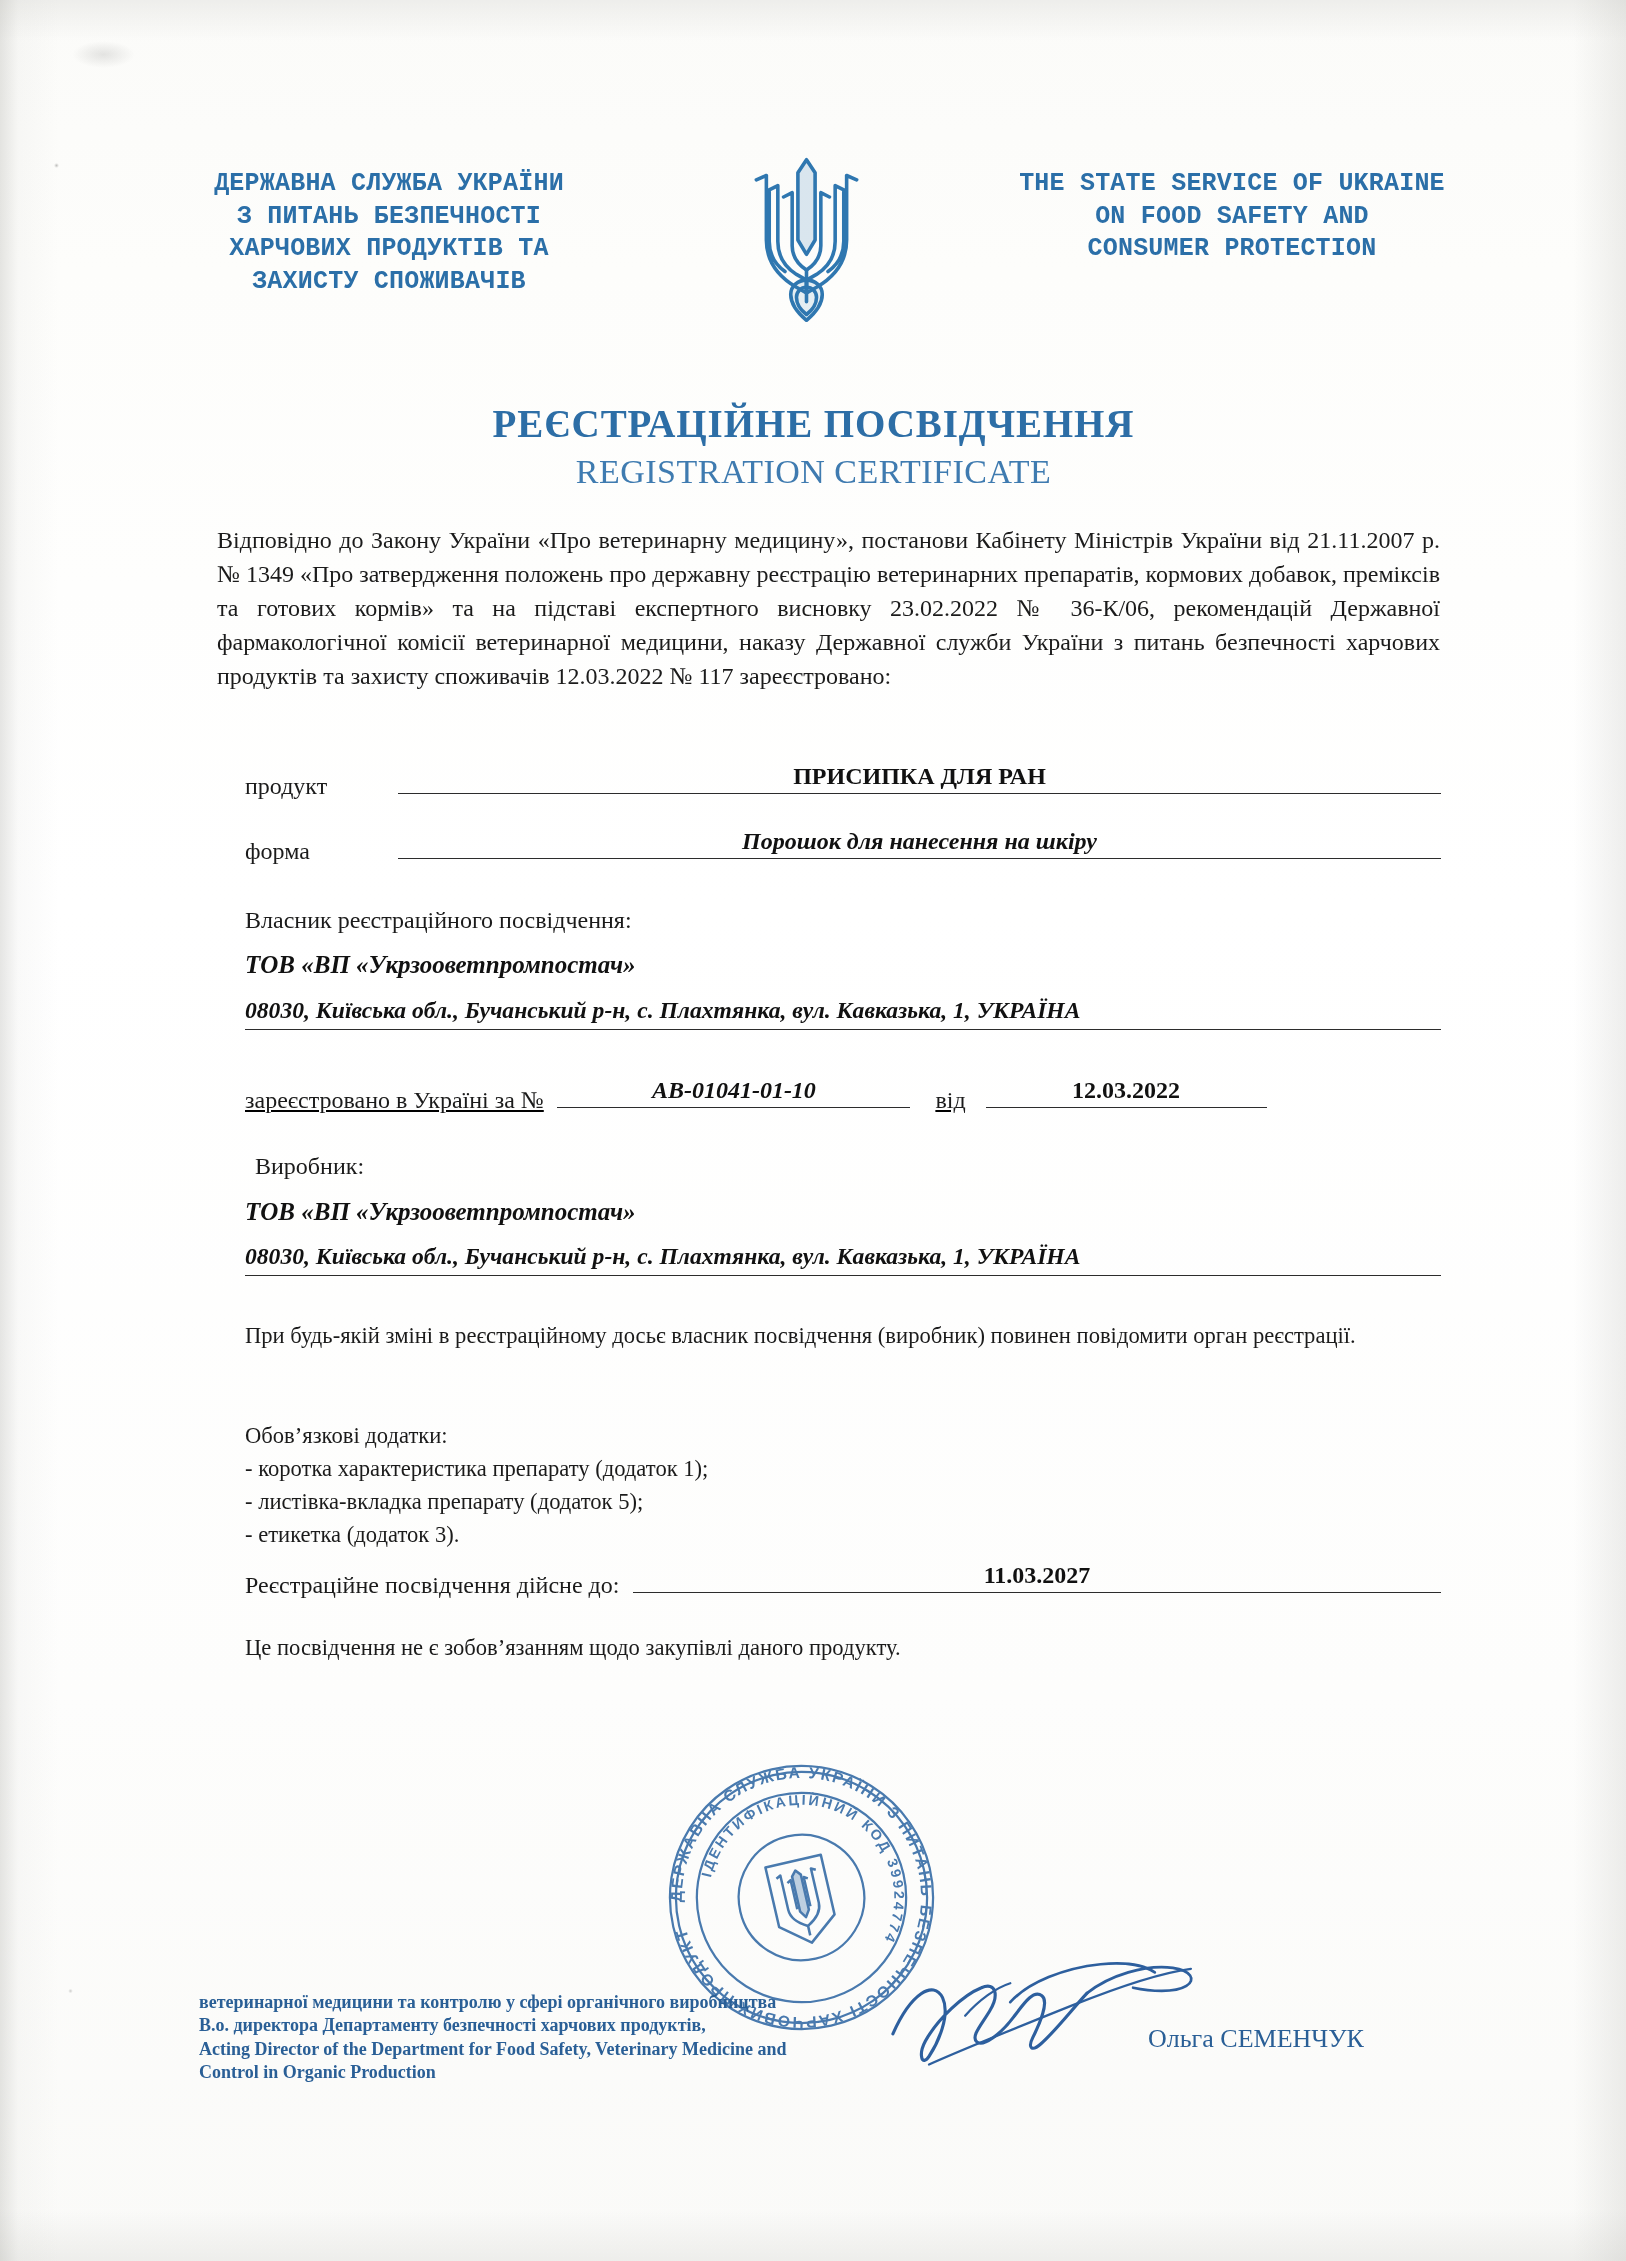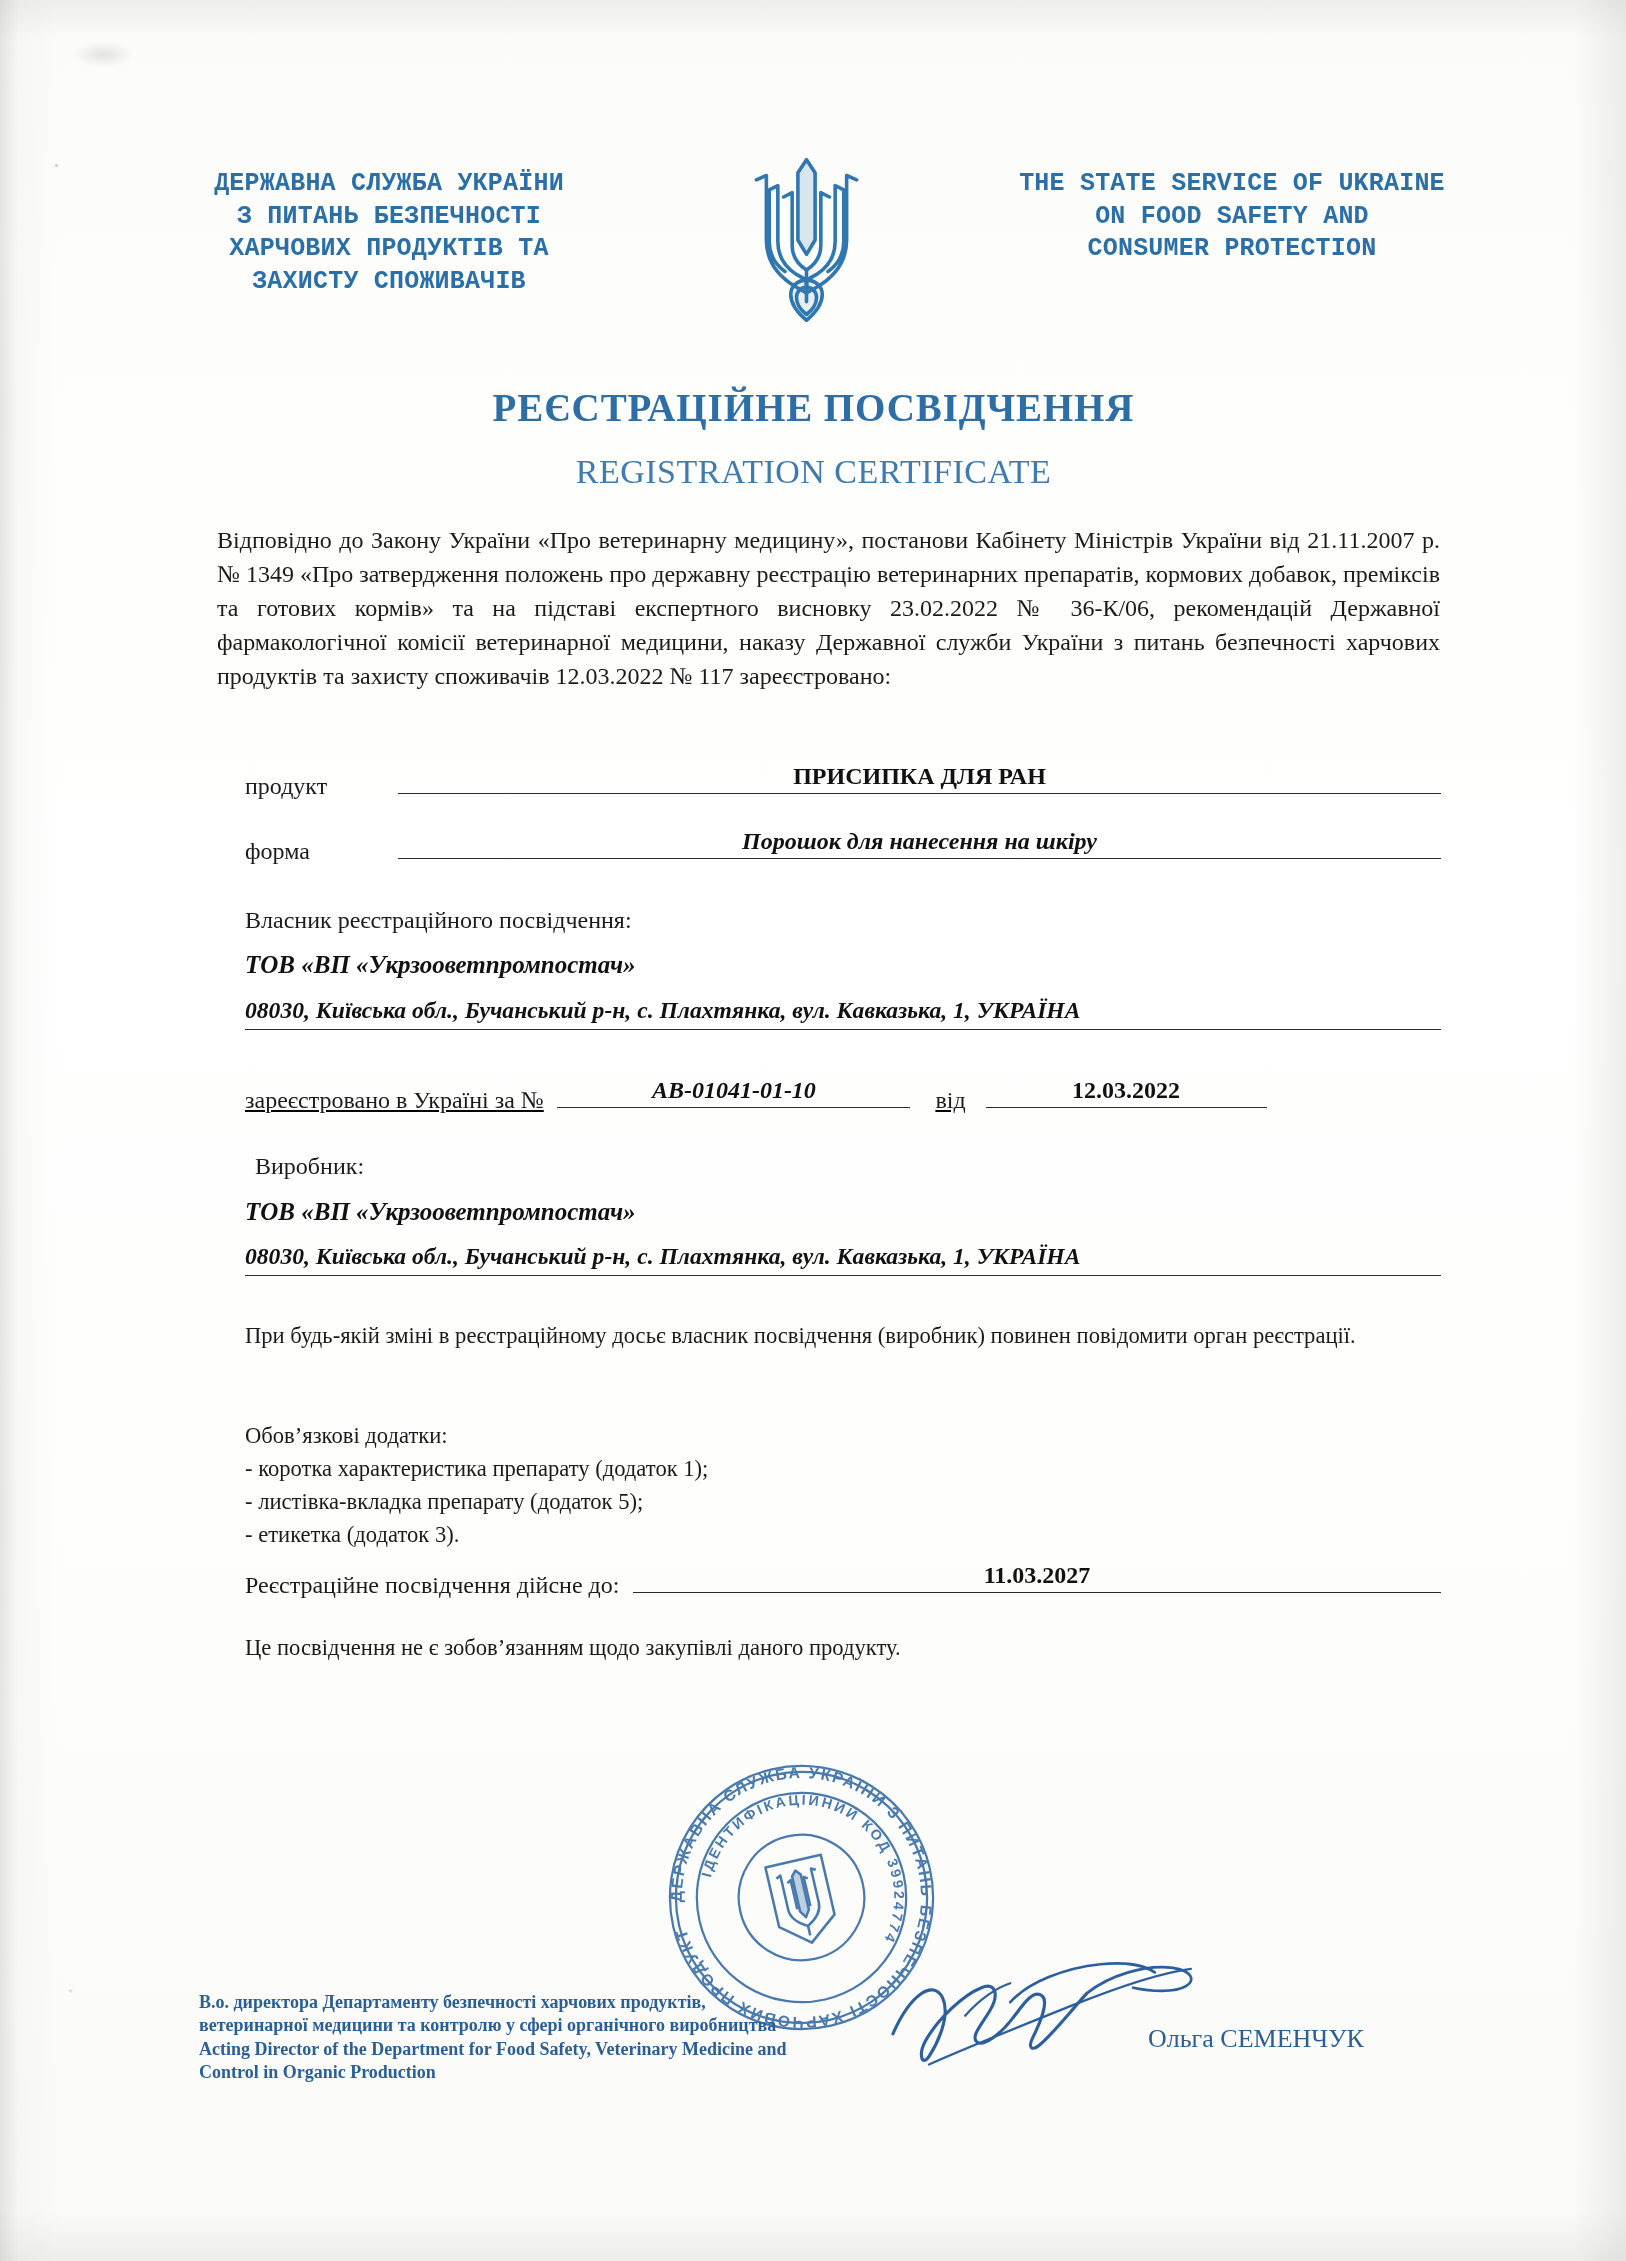--- a/index.html
+++ b/index.html
@@ -74,21 +74,21 @@
     width: 149px; height: 172px;
     position: relative;
     flex: 0 0 auto;
     margin-top: -13.6px;
   }
   #emblem svg { width: 100%; height: 100%; display: block; }
 
   
   #title-uk {
     position: absolute;
-    left: 0; top: 385px; width: 1627px;
+    left: 0; top: 401px; width: 1627px;
     text-align: center;
     color: #2d6ea6;
     font-family: "Liberation Serif", "DejaVu Serif", serif;
     font-weight: bold;
     font-size: 39px;
     letter-spacing: 0.9px;
   }
   #title-en {
     position: absolute;
     left: 0; top: 453px; width: 1627px;
@@ -406,22 +406,22 @@
                  C338 222, 348 230, 368 212 C400 184, 440 132, 470 100" stroke-width="7"></path>
         <path d="M300 120 C340 76, 420 44, 500 36 C560 30, 600 40, 620 54" stroke-width="6"></path>
         <path d="M470 100 C520 60, 600 36, 660 44 C700 50, 712 70, 690 84 C664 100, 610 96, 572 88" stroke-width="6"></path>
         <path d="M120 258 C200 222, 330 170, 440 126 C540 86, 640 54, 700 46" stroke-width="5"></path>
         <path d="M200 150 C230 116, 268 88, 300 78" stroke-width="5"></path>
       </g>
     </svg>
   </div>
 
   <div id="footer-titles">
+    <span class="ft-line">ветеринарної медицини та контролю  у сфері органічного виробництва</span>
     <span class="ft-line">В.о. директора Департаменту безпечності харчових продуктів,</span>
-    <span class="ft-line">ветеринарної медицини та контролю  у сфері органічного виробництва</span>
     <span class="ft-line ft-en">Acting Director of the Department for Food Safety, Veterinary Medicine and</span>
     <span class="ft-line ft-en">Control in Organic Production</span>
   </div>
 
   <div id="signer-name">Ольга СЕМЕНЧУК</div>
 
 </div>
 
 
 </body></html>

